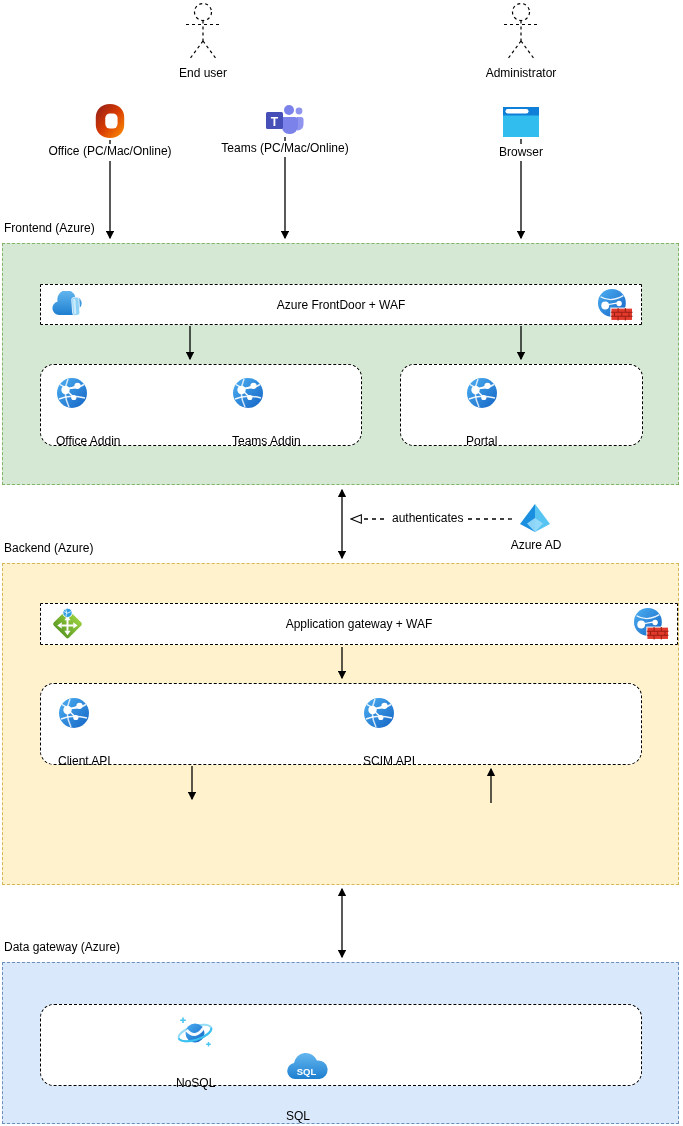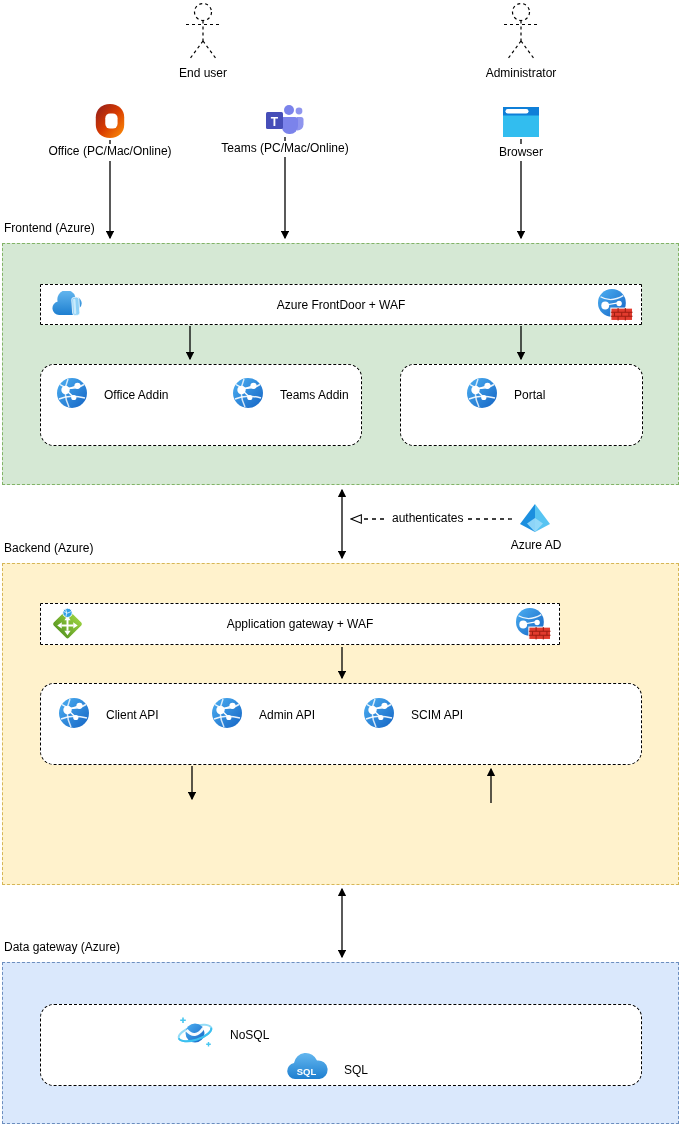--- a/index.html
+++ b/index.html
@@ -12,22 +12,22 @@
   #sec-backend    { background:var(--backend-fill);    border:1px dashed var(--backend-border); }
   #sec-datastores { background:var(--datastores-fill); border:1px dashed var(--datastores-border); }
   .section-label { position:absolute; z-index:2; white-space:nowrap; }
   .bar { position:absolute; z-index:4; background:var(--node-fill); border:1px dashed var(--node-border);
          border-radius:1px; display:flex; align-items:center; justify-content:center; }
   .bar-label { white-space:nowrap; }
   .bar-icon-left  { position:absolute; left:10px; top:50%; transform:translateY(-50%); display:flex; }
   .bar-icon-right { position:absolute; right:7px; top:50%; transform:translateY(-50%); display:flex; }
   .group-box { position:absolute; z-index:4; background:var(--node-fill);
                border:1px dashed var(--node-border); border-radius:14px; }
-  .node { position:absolute; z-index:5; width:110px; display:flex; 
-          align-items:center; gap:16px; }
+  .node { position:absolute; z-index:5; width:110px; display:flex; flex-direction:column;
+          gap:22px; }
   .node-label { white-space:nowrap; }
   .lbl { position:absolute; z-index:5; text-align:center; white-space:nowrap; }
   .auth-label { position:absolute; z-index:4; background:#fff; padding:0 4px; white-space:nowrap; }
   .icon-wrap { display:flex; position:absolute; z-index:2; }
 </style>
 </head>
 <body>
 
 <svg style="position:absolute;width:0;height:0" aria-hidden="true">
   <defs>
@@ -218,21 +218,21 @@
       <polygon points="18,1 3,21 18,29" fill="#1b8fdf"></polygon>
       <polygon points="18,1 33,21 18,29" fill="#57c4f2"></polygon>
       <polygon points="18,15 26,20.5 18,29 10,20.5" fill="#9adcf9" opacity="0.9"></polygon>
     </svg>
   </span>
   <div class="lbl" style="left:476px;top:538px;width:120px">Azure AD</div>
 
   <div class="section-label" style="left:4px;top:541px">Backend (Azure)</div>
   <div class="section" id="sec-backend" style="left:2px;top:563px;width:677px;height:322px"></div>
 
-  <div class="bar" style="left:40px;top:603px;width:520px;height:42px">
+  <div class="bar" style="left:40px;top:603px;width:638px;height:42px">
     <span class="bar-icon-left" style="left:8px">
       <svg width="37" height="37" viewBox="0 0 38 38">
         <rect x="8" y="8" width="22" height="22" transform="rotate(45 19 19)" rx="2" fill="url(#gradGreen)"></rect>
         <g stroke="#fff" stroke-width="2" fill="#fff">
           <line x1="19" y1="14" x2="19" y2="26"></line>
           <line x1="13" y1="20.5" x2="25" y2="20.5"></line>
           <path d="M19,10.5 l-3.2,4.6 h6.4 z" stroke="none"></path>
           <path d="M19,30.5 l-3.2,-4.6 h6.4 z" stroke="none"></path>
           <path d="M8.5,20.5 l4.6,-3.2 v6.4 z" stroke="none"></path>
           <path d="M29.5,20.5 l-4.6,-3.2 v6.4 z" stroke="none"></path>
@@ -248,26 +248,20 @@
         </svg>
     </span>
   </div>
 
   <div class="group-box" style="left:40px;top:683px;width:602px;height:82px"></div>
   <div class="node" style="left:58px;top:697px">
     <span><svg width="32" height="32">
           <use href="#sym-webapp"></use>
         </svg></span>
     <span class="node-label">Client API</span>
-  </div>
-  <div class="node" style="left:211px;top:697px">
-    <span><svg width="32" height="32">
-          <use href="#sym-webapp"></use>
-        </svg></span>
-    <span class="node-label">Admin API</span>
   </div>
   <div class="node" style="left:363px;top:697px">
     <span><svg width="32" height="32">
           <use href="#sym-webapp"></use>
         </svg></span>
     <span class="node-label">SCIM API</span>
   </div>
 
 
   <div class="section-label" style="left:4px;top:940px">Data gateway (Azure)</div>

